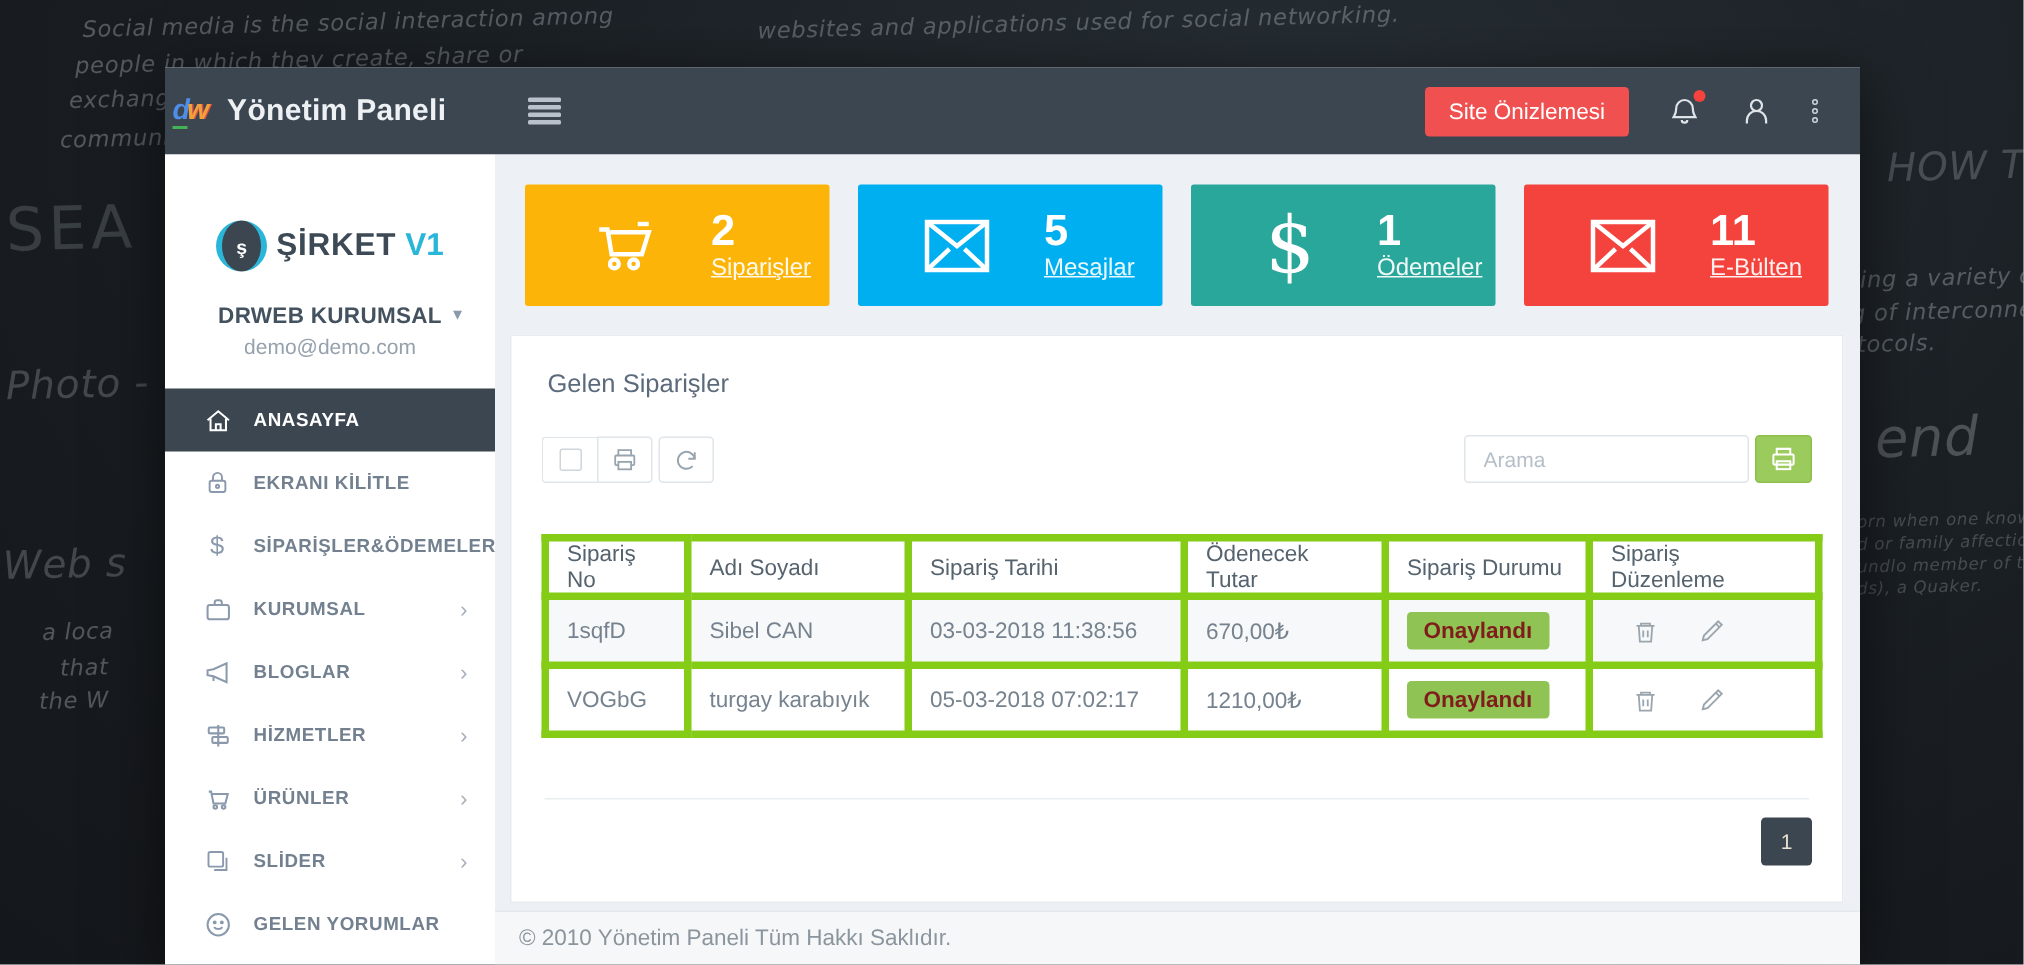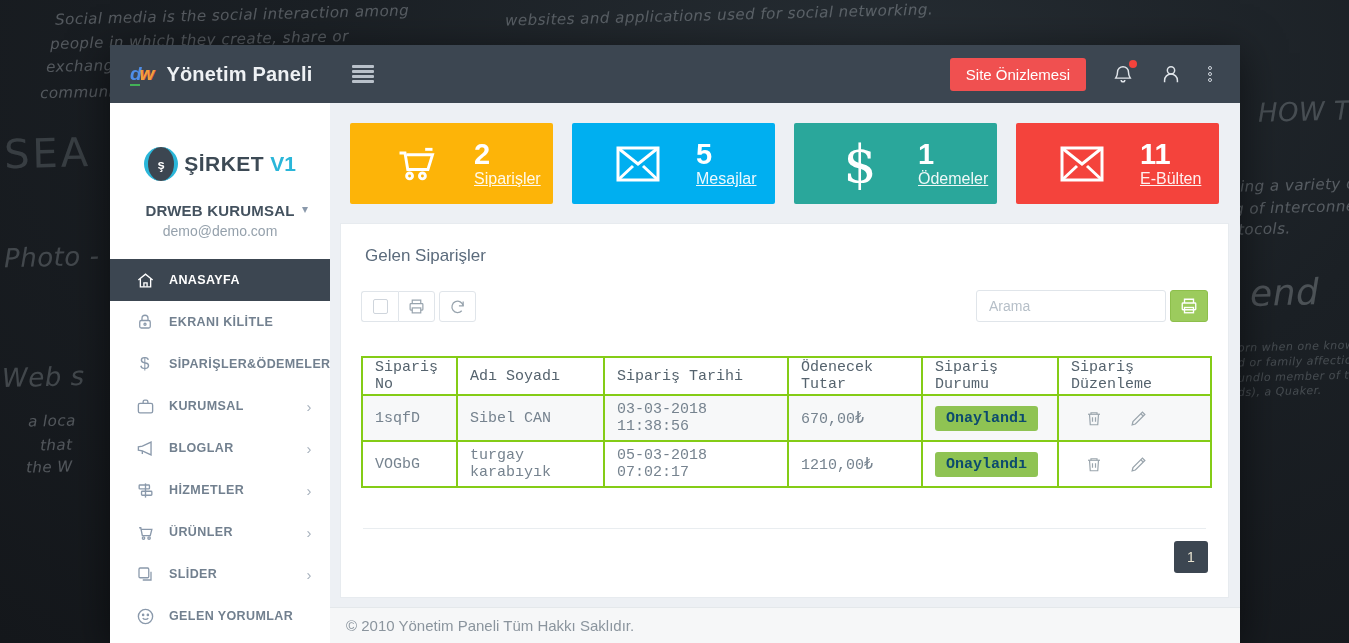--- a/index.html
+++ b/index.html
@@ -25,21 +25,21 @@
   .app {
     position:absolute; left:110px; top:45px; width:1130px; height:598px;
     box-shadow:0 8px 40px rgba(0,0,0,.55); background:#edf0f4;
   }
 
   
   .app-header {
     position:absolute; top:0; left:0; right:0; height:58px;
     background:#3c4651; display:flex; align-items:center;
   }
-  .brand { display:flex; align-items:center; gap:14px; padding-left:20px; width:220px; }
+  .brand { display:flex; align-items:center; gap:14px; padding-left:5px; width:220px; }
   .brand-logo { font-weight:bold; font-size:19px; font-style:italic; letter-spacing:-2px; }
   .brand-logo .d { color:#4f8ee8; border-bottom:2px solid #43b157; }
   .brand-logo .w { color:#f0a13c; text-shadow:1px 0 #e05044; }
   .app-title { color:#eef1f4; font-size:20px; font-weight:700; letter-spacing:.2px; }
   .hamburger { margin-left:22px; width:22px; cursor:pointer; }
   .hamburger span { display:block; height:2.5px; background:#b9c1ca; margin:2.5px 0; border-radius:1px; }
   .header-right { margin-left:auto; display:flex; align-items:center; gap:26px; padding-right:28px; }
   .preview-btn {
     background:#f05050; color:#fff; border:none; font-size:15px;
     padding:8px 16px; border-radius:3px; cursor:pointer;
@@ -129,26 +129,26 @@
   }
   .search-input::placeholder { color:#b6bfc8; }
   .search-btn {
     width:38px; height:32px; background:#9ccb5d; border:1px solid #8dbf4b;
     border-radius:3px; display:flex; align-items:center; justify-content:center; cursor:pointer;
   }
   .search-btn svg { stroke:#fff; }
 
   
   table { width:100%; border-collapse:collapse; table-layout:fixed; margin-top:34px; }
-  th, td { border:2px solid #84cc16; font-weight:400; text-align:left; padding:0 12px;font-family:Liberation Mono, monospace; }
+  th, td { border:5px solid #84cc16; font-weight:400; text-align:left; padding:0 12px; }
   th { height:38px; font-size:15px; color:#55636e; }
   td { height:46px; font-size:15px; color:#76838f; }
   tbody tr:nth-child(odd) { background:#f7f8f9; }
   .badge {
-    display:inline-block; background:#8fc353; color:#0c4a6e; font-size:15px;
+    display:inline-block; background:#8fc353; color:#7f1d1d; font-size:15px;
     font-weight:700; padding:4px 11px; border-radius:3px;
   }
   .row-actions { display:flex; gap:26px; align-items:center; padding-left:14px; }
   .act { cursor:pointer; display:flex; }
   .act svg { stroke:#9aa5ad; }
 
   .panel-divider { border:none; border-top:1px solid #e9edf0; margin:40px 2px 0 2px; }
   .pager { display:flex; justify-content:flex-end; margin-top:12px; }
   .page-btn {
     width:34px; height:32px; background:#3c4651; color:#e8e3d0; font-size:14px;

